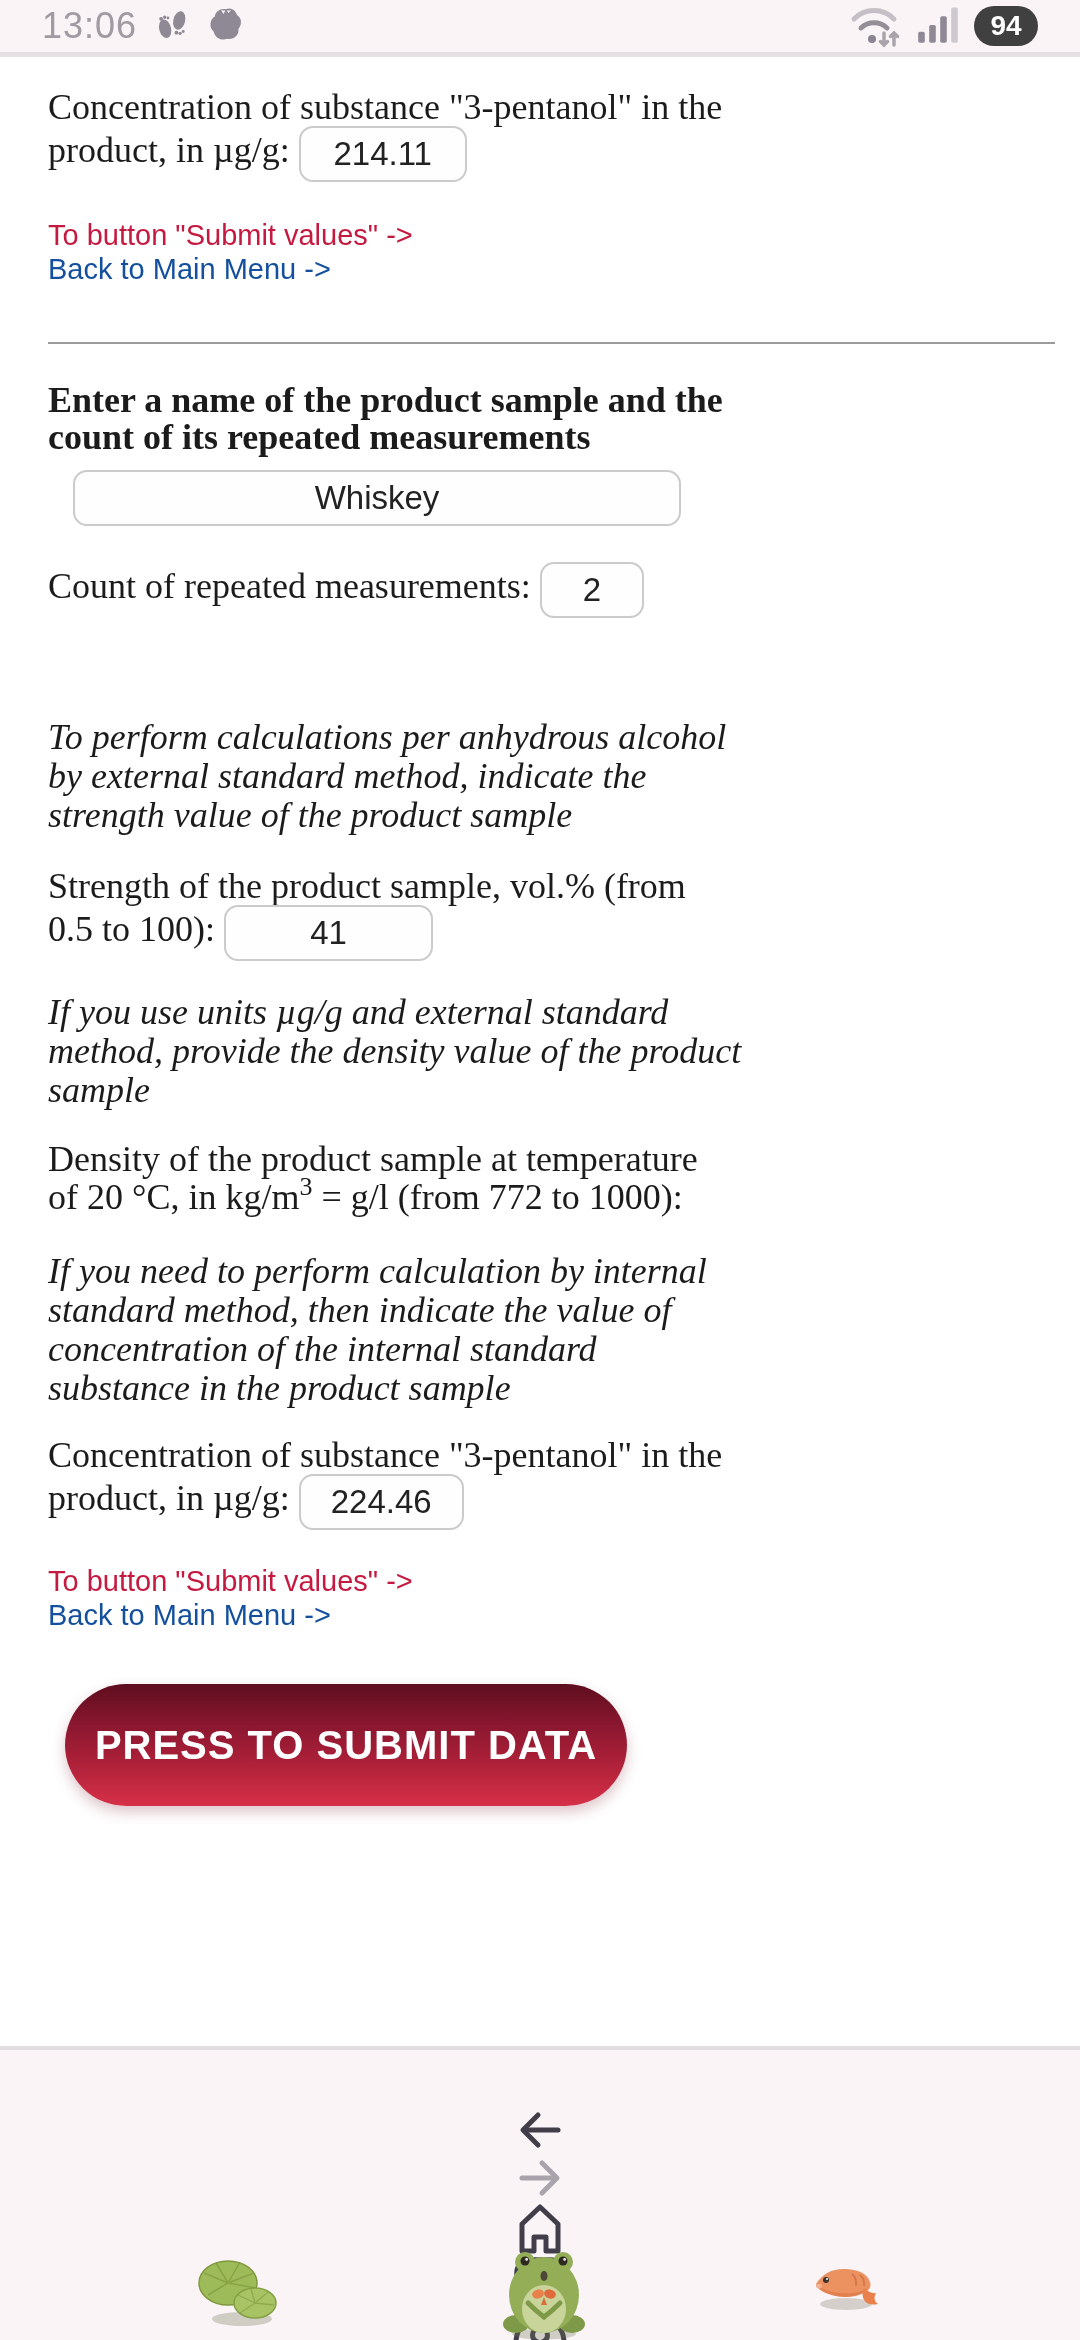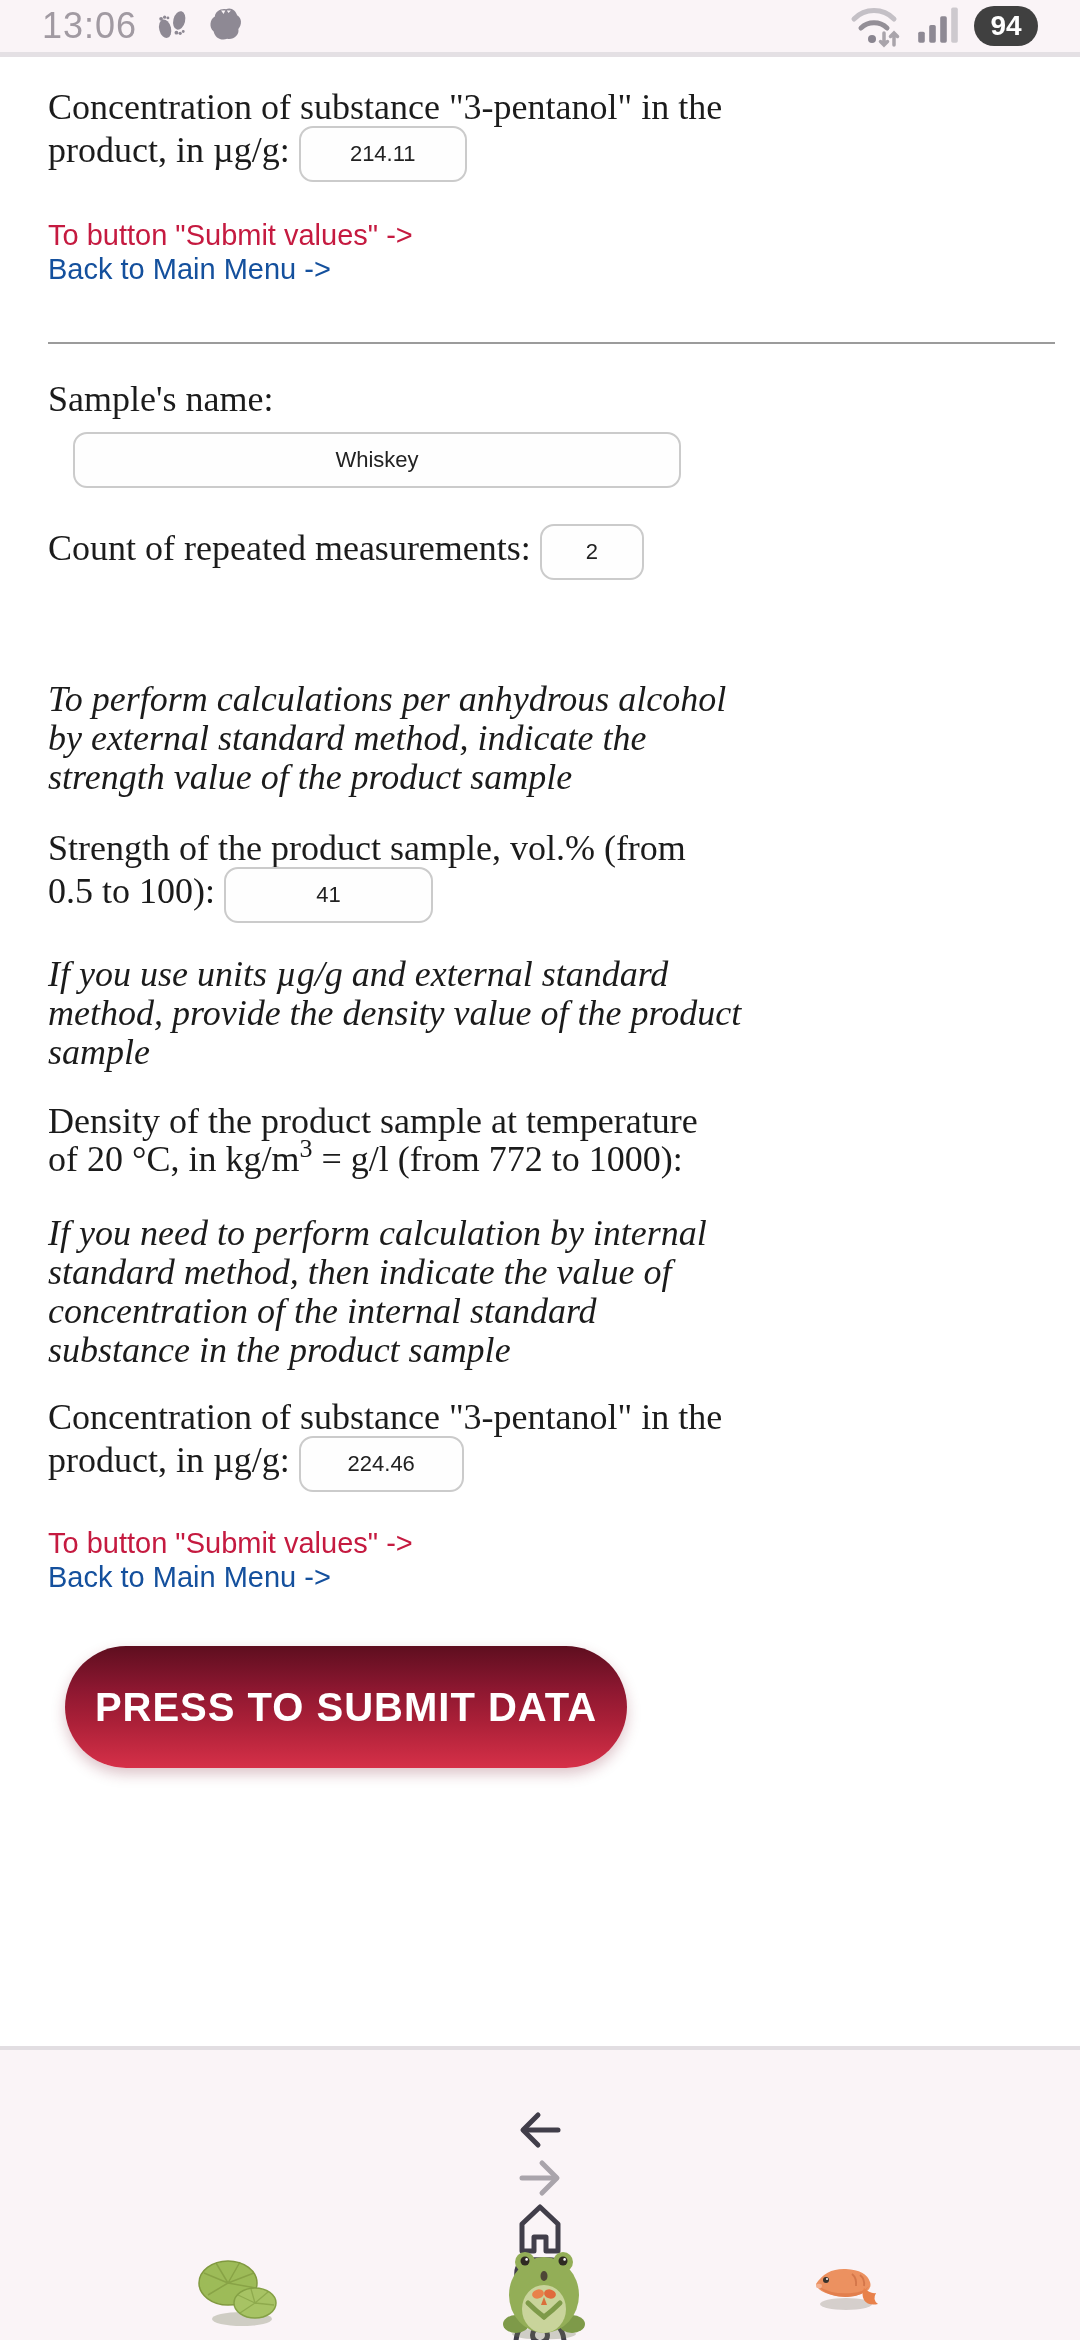--- a/index.html
+++ b/index.html
@@ -24,21 +24,21 @@
   }
   
   .content{
     position:absolute;top:62px;left:0;width:1080px;
     padding:26px 25px 0 48px;box-sizing:border-box;
   }
   .para{white-space:pre-line;font-size:36px;line-height:38px;margin:0;}
   .note{white-space:pre-line;font-style:italic;font-size:36px;line-height:39px;margin:0;}
   .heading{white-space:pre-line;font-weight:bold;font-size:36px;line-height:37px;margin:0;}
   .txt-input{
-    font-family:"Liberation Sans",sans-serif;font-size:22px;color:#222;
+    font-family:"Liberation Sans",sans-serif;font-size:33px;color:#222;
     height:56px;border:2px solid #cbcbcb;border-radius:14px;background:#fefefe;
     text-align:center;vertical-align:middle;box-sizing:border-box;
     padding:0 6px;outline:none;
   }
   sup.d3{font-size:26px;line-height:0;vertical-align:14px;}
   .links{font-family:"Liberation Sans",sans-serif;font-size:29px;line-height:34px;}
   .links a{display:block;text-decoration:none;}
   .link-red{color:#c51a40;}
   .link-blue{color:#14509d;}
   hr.section-divider{
@@ -125,22 +125,23 @@
   <p class="para"><span>Concentration of substance "3-pentanol" in the
 product, in µg/g: </span><input class="txt-input" style="width: 168px;" value="214.11"></p>
 
   <div class="links margin-block">
     <a href="#" class="link-red">To button "Submit values" -&gt;</a>
     <a href="#" class="link-blue">Back to Main Menu -&gt;</a>
   </div>
 
   <hr class="section-divider">
 
-
-  <p class="para margin-block">Sample's name:</p>
+  <h3 class="heading" style="margin-top:38px">Enter a name of the product sample and the
+count of its repeated measurements</h3>
+
   <div style="margin:14px 0 0 25px">
     <input class="txt-input" style="width: 608px;" value="Whiskey">
   </div>
 
   <p class="para margin-block"><span>Count of repeated measurements: </span><input class="txt-input" style="width: 104px;" value="2"></p>
 
   <p class="note" style="margin-top:100px">To perform calculations per anhydrous alcohol
 by external standard method, indicate the
 strength value of the product sample</p>
 

